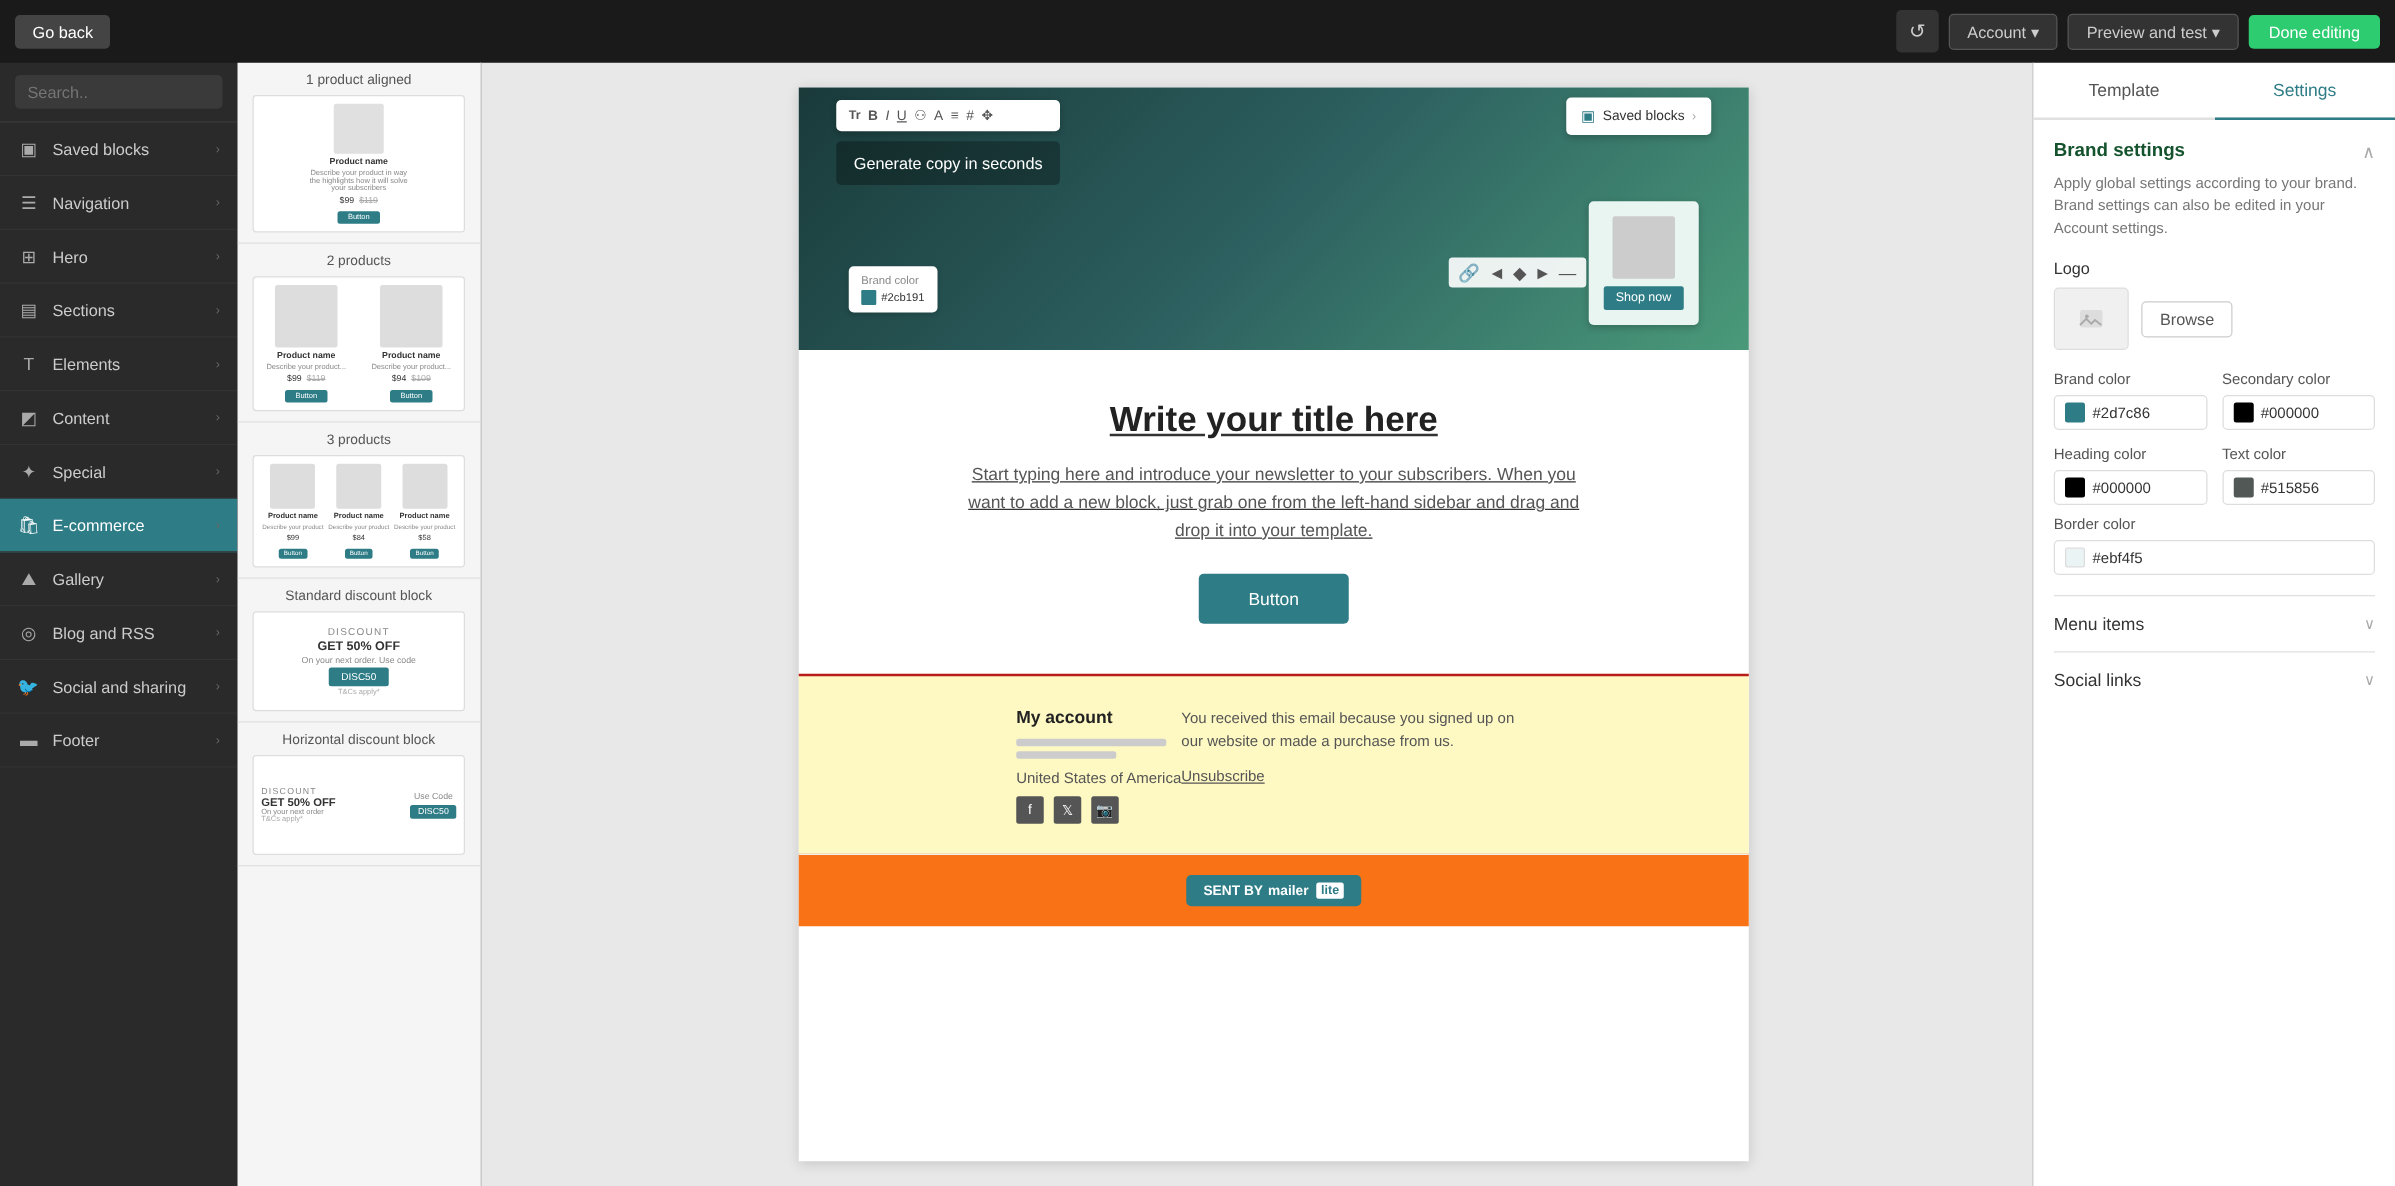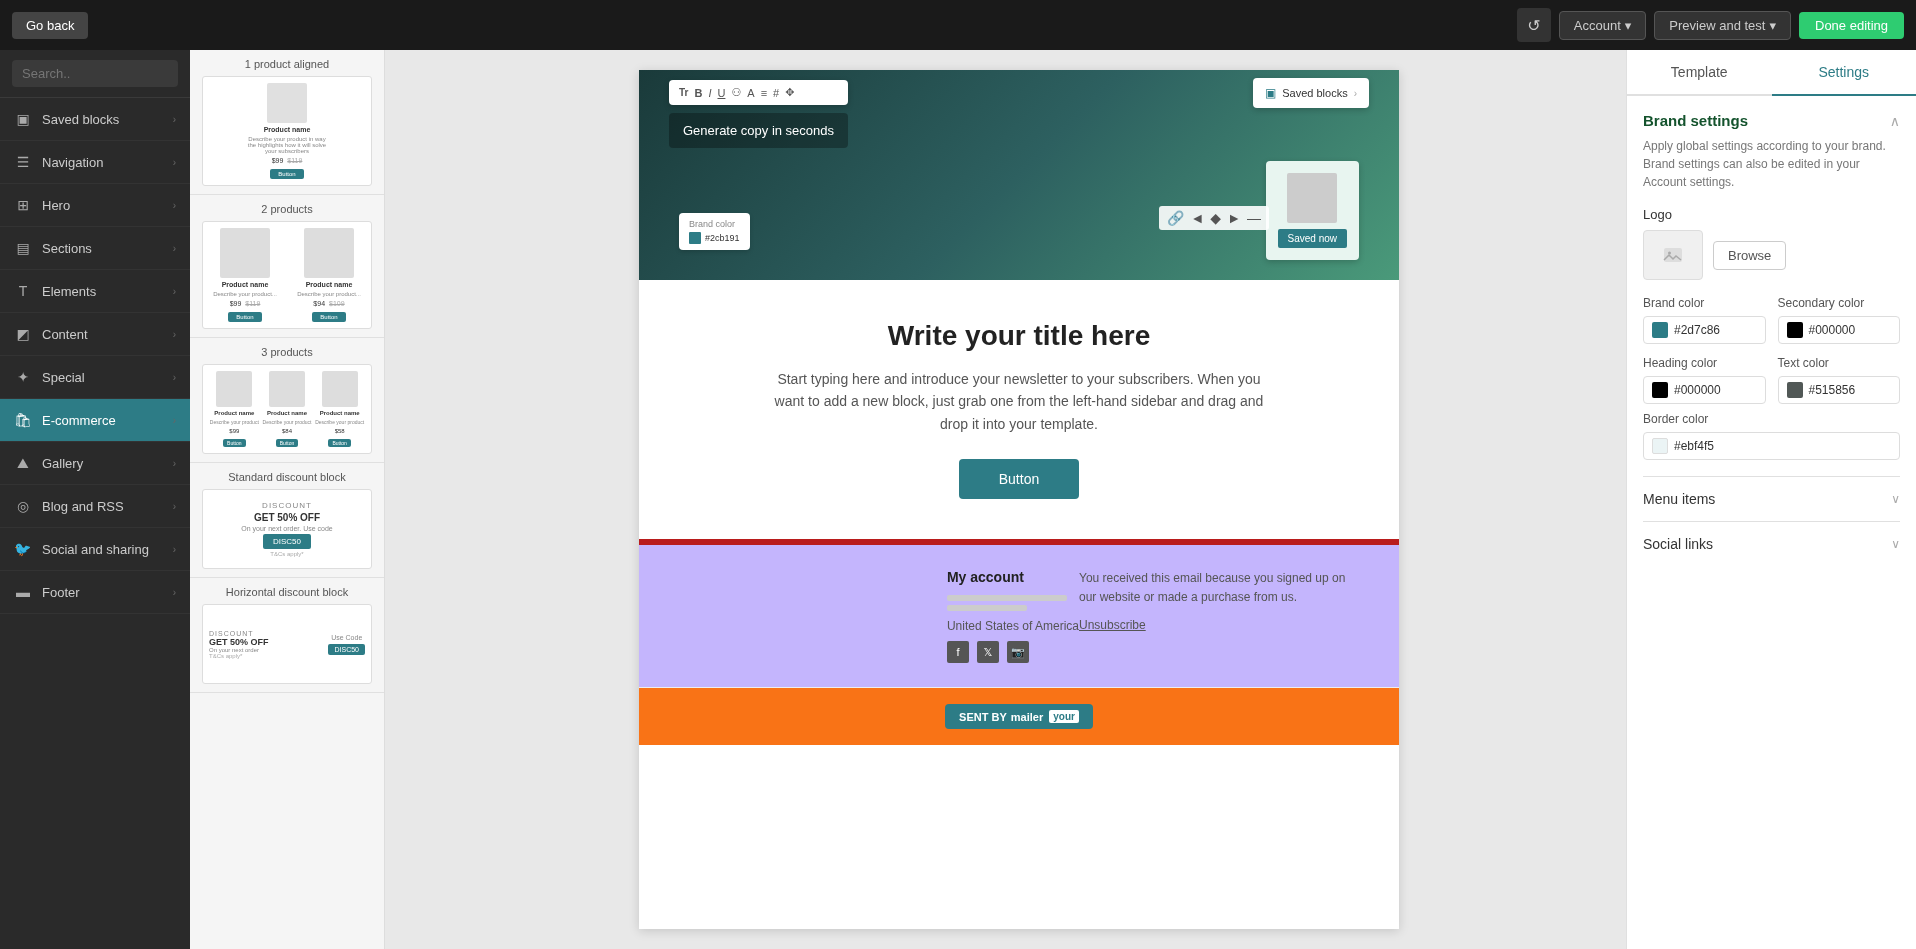--- a/index.html
+++ b/index.html
@@ -63,26 +63,26 @@
 
     .canvas-hero { width: 100%; height: 210px; background: linear-gradient(135deg, #1a3a3a 0%, #2d6060 50%, #4a9a7a 100%); display: flex; align-items: center; justify-content: center; position: relative; overflow: hidden; }
     .editor-toolbar { background: #fff; border-radius: 4px; padding: 6px 10px; display: flex; gap: 6px; align-items: center; font-size: 11px; color: #555; box-shadow: 0 2px 6px rgba(0,0,0,0.2); }
     .generate-copy-card { background: rgba(0,0,0,0.3); border-radius: 4px; padding: 10px 14px; color: #fff; font-size: 13px; font-weight: 500; }
     .saved-blocks-card { background: #fff; border-radius: 4px; padding: 8px 12px; font-size: 11px; color: #333; display: flex; align-items: center; gap: 6px; box-shadow: 0 2px 6px rgba(0,0,0,0.2); }
     .brand-color-card { background: #fff; border-radius: 4px; padding: 6px 10px; font-size: 10px; color: #333; box-shadow: 0 2px 4px rgba(0,0,0,0.15); }
     .product-card { background: #e8f5f0; border-radius: 4px; padding: 12px; display: flex; flex-direction: column; align-items: center; gap: 6px; box-shadow: 0 2px 6px rgba(0,0,0,0.2); }
     .product-shirt { width: 50px; height: 50px; background: #ccc; border-radius: 2px; }
     .shop-now-btn { background: #2d7c86; color: #fff; font-size: 10px; padding: 4px 10px; border-radius: 2px; }
 
-    .canvas-body { padding: 40px 34px; text-align: center; }
+    .canvas-body { padding: 40px 34px; text-align: center; text-decoration: underline; }
     .canvas-title { font-size: 28px; font-weight: 700; color: #222; margin-bottom: 16px; }
     .canvas-text { font-size: 14px; color: #555; line-height: 1.6; max-width: 500px; margin: 0 auto 24px; }
     .canvas-button { background: #2d7c86; color: #fff; border: none; border-radius: 4px; padding: 12px 40px; font-size: 14px; cursor: pointer; font-weight: 500; }
 
-    .canvas-footer { background: #c4b5fd; padding: 24px 40px; display: flex; justify-content: flex-end; border-top: 6px solid #b91c1c; }
+    .canvas-footer { background: #fef9c3; padding: 24px 40px; display: flex; justify-content: center; border-top: 2px solid #b91c1c; }
     .footer-left h4 { font-size: 14px; font-weight: 600; color: #222; margin-bottom: 10px; }
     .footer-address-bar { width: 120px; height: 6px; background: #ccc; border-radius: 2px; margin-bottom: 4px; }
     .footer-address-bar2 { width: 80px; height: 6px; background: #ccc; border-radius: 2px; margin-bottom: 8px; }
     .footer-country { font-size: 12px; color: #555; margin-bottom: 8px; }
     .footer-social { display: flex; gap: 8px; }
     .social-icon { width: 22px; height: 22px; background: #555; border-radius: 2px; display: flex; align-items: center; justify-content: center; color: #fff; font-size: 11px; }
     .footer-right { font-size: 12px; color: #555; max-width: 280px; text-align: left; line-height: 1.6; }
     .unsub-link { color: #555; text-decoration: underline; font-size: 12px; margin-top: 8px; display: block; }
 
     .canvas-mailerlite { background: #f97316; padding: 16px; display: flex; justify-content: center; border-top: 1px solid #eee; }
@@ -387,21 +387,21 @@
             <div style="font-size:9px;color:#888;margin-bottom:3px;">Brand color</div>
             <div style="display:flex;align-items:center;gap:4px;">
               <div style="width:12px;height:12px;background:#2d7c86;border-radius:1px;"></div>
               <span style="font-size:9px;">#2cb191</span>
             </div>
           </div>
         </div>
         <div style="position:absolute;bottom:20px;right:40px;">
           <div class="product-card">
             <div class="product-shirt"></div>
-            <div class="shop-now-btn">Saved now</div>
+            <div class="shop-now-btn">Shop now</div>
           </div>
         </div>
         <div style="position:absolute;bottom:50px;right:130px;">
           <div style="background:rgba(255,255,255,0.9);border-radius:3px;padding:4px 8px;display:flex;gap:6px;font-size:14px;color:#555;">
             <span>🔗</span>
             <span>◄</span>
             <span>◆</span>
             <span>►</span>
             <span>—</span>
           </div>
@@ -429,21 +429,21 @@
         <div class="footer-right">
           <p>You received this email because you signed up on our website or made a purchase from us.</p>
           <a class="unsub-link">Unsubscribe</a>
         </div>
       </div>
 
       <div class="canvas-mailerlite">
         <div class="mailerlite-badge">
           <span>SENT BY</span>
           <span>mailer</span>
-          <span class="lite">your</span>
+          <span class="lite">lite</span>
         </div>
       </div>
     </div>
   </div>
 
   <div class="right-panel">
     <div class="right-tabs">
       <div class="right-tab">Template</div>
       <div class="right-tab active">Settings</div>
     </div>

